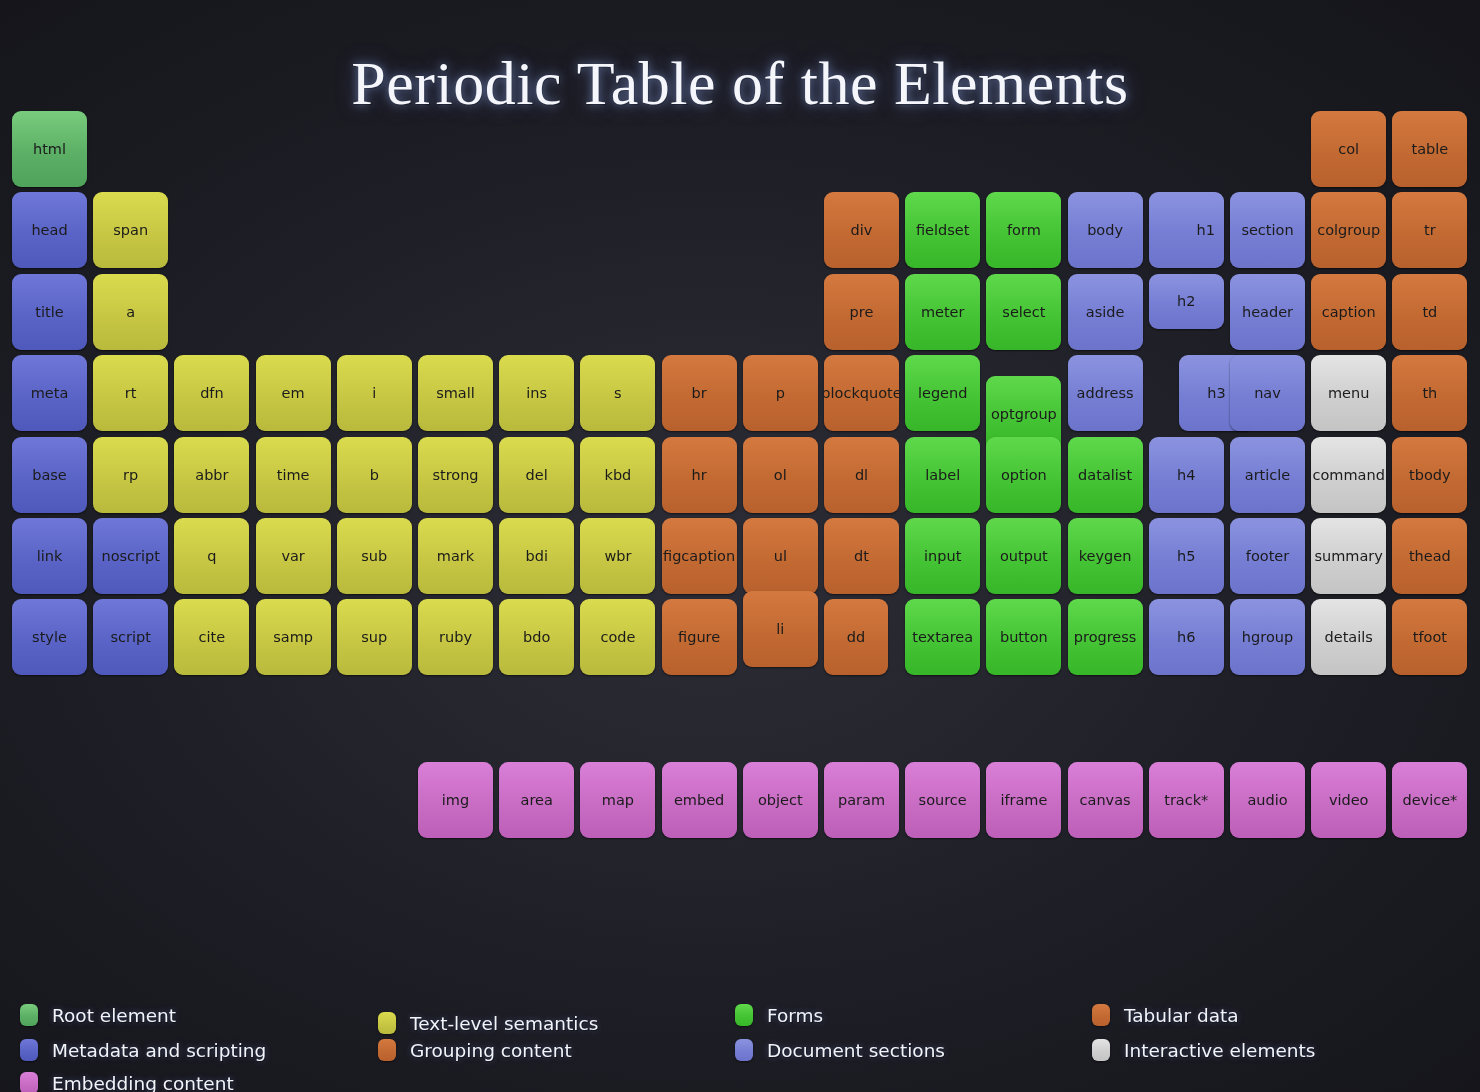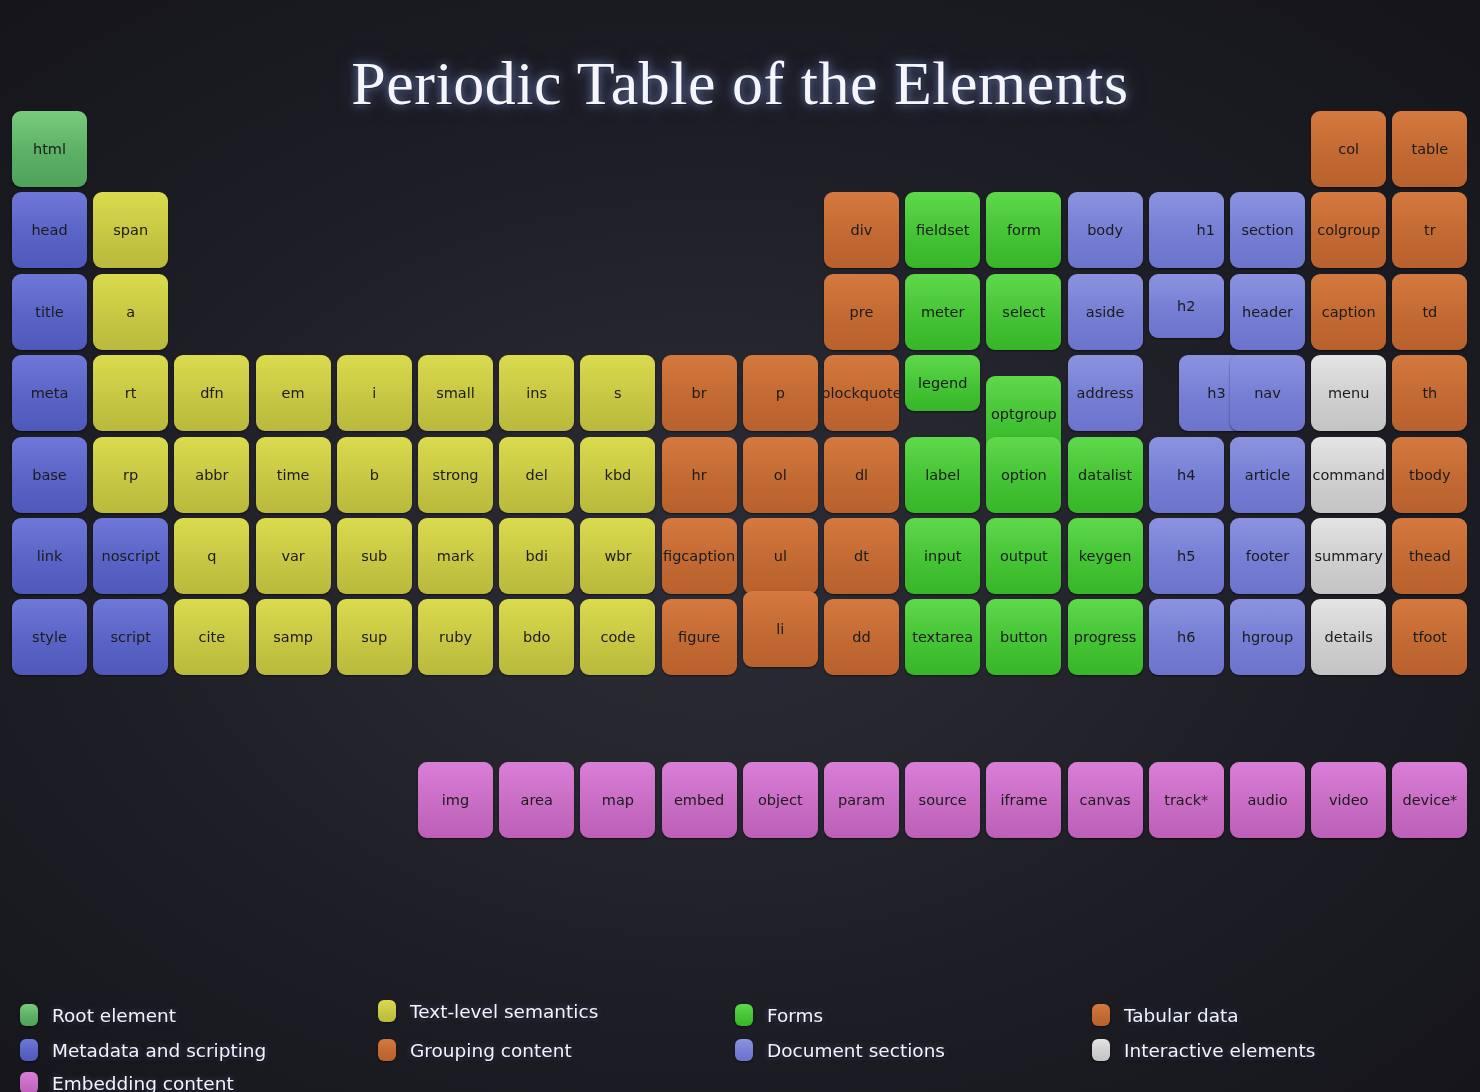--- a/index.html
+++ b/index.html
@@ -179,21 +179,21 @@
       </div>
       <div class="cell c-forms" style="left: 905.2px; top: 273.8px; width: 75px; height: 76px;">
         <span class="lbl">meter</span>
       </div>
       <div class="cell c-forms" style="left: 986.4px; top: 273.8px; width: 75px; height: 76px;">
         <span class="lbl">select</span>
       </div>
       <div class="cell c-sections" style="left: 1067.6px; top: 273.8px; width: 75px; height: 76px;">
         <span class="lbl">aside</span>
       </div>
-      <div class="cell c-sections" style="left: 1148.8px; top: 273.8px; width: 75px; height: 64px;">
+      <div class="cell c-sections" style="left: 1148.8px; top: 273.8px; width: 75px; height: 55px;">
         <span class="lbl">h2</span>
       </div>
       <div class="cell c-sections" style="left: 1230px; top: 273.8px; width: 75px; height: 76px;">
         <span class="lbl">header</span>
       </div>
       <div class="cell c-tabular" style="left: 1311.2px; top: 273.8px; width: 75px; height: 76px;">
         <span class="lbl">caption</span>
       </div>
       <div class="cell c-tabular" style="left: 1392.4px; top: 273.8px; width: 75px; height: 76px;">
         <span class="lbl">td</span>
@@ -224,21 +224,21 @@
       </div>
       <div class="cell c-group" style="left: 661.6px; top: 355.2px; width: 75px; height: 76px;">
         <span class="lbl">br</span>
       </div>
       <div class="cell c-group" style="left: 742.8px; top: 355.2px; width: 75px; height: 76px;">
         <span class="lbl">p</span>
       </div>
       <div class="cell c-group" style="left: 824px; top: 355.2px; width: 75px; height: 76px;">
         <span class="lbl">blockquote</span>
       </div>
-      <div class="cell c-forms" style="left: 905.2px; top: 355.2px; width: 75px; height: 56px;">
+      <div class="cell c-forms" style="left: 905.2px; top: 355.2px; width: 75px; height: 76px;">
         <span class="lbl">legend</span>
       </div>
       <div class="cell c-forms" style="left: 986.4px; top: 376px; width: 75px; height: 76px;">
         <span class="lbl">optgroup</span>
       </div>
       <div class="cell c-sections" style="left: 1067.6px; top: 355.2px; width: 75px; height: 76px;">
         <span class="lbl">address</span>
       </div>
       <div class="cell c-sections" style="left: 1179px; top: 355.2px; width: 75px; height: 76px;">
         <span class="lbl">h3</span>
@@ -383,21 +383,21 @@
       </div>
       <div class="cell c-text" style="left: 580.4px; top: 599.4px; width: 75px; height: 76px;">
         <span class="lbl">code</span>
       </div>
       <div class="cell c-group" style="left: 661.6px; top: 599.4px; width: 75px; height: 76px;">
         <span class="lbl">figure</span>
       </div>
       <div class="cell c-group" style="left: 742.8px; top: 591px; width: 75px; height: 76px;">
         <span class="lbl">li</span>
       </div>
-      <div class="cell c-group" style="left: 824px; top: 599.4px; width: 75px; height: 76px;">
+      <div class="cell c-group" style="left: 824px; top: 599.4px; width: 64px; height: 76px;">
         <span class="lbl">dd</span>
       </div>
       <div class="cell c-forms" style="left: 905.2px; top: 599.4px; width: 75px; height: 76px;">
         <span class="lbl">textarea</span>
       </div>
       <div class="cell c-forms" style="left: 986.4px; top: 599.4px; width: 75px; height: 76px;">
         <span class="lbl">button</span>
       </div>
       <div class="cell c-forms" style="left: 1067.6px; top: 599.4px; width: 75px; height: 76px;">
         <span class="lbl">progress</span>
@@ -461,21 +461,21 @@
         <span class="legend-label">Root element</span>
       </div>
       <div class="legend-item" style="left: 20px; top: 49px;">
         <span class="legend-swatch c-meta"></span>
         <span class="legend-label">Metadata and scripting</span>
       </div>
       <div class="legend-item" style="left: 20px; top: 82px;">
         <span class="legend-swatch c-embedding"></span>
         <span class="legend-label">Embedding content</span>
       </div>
-      <div class="legend-item" style="left: 378px; top: 10px;">
+      <div class="legend-item" style="left: 378px; top: 22px;">
         <span class="legend-swatch c-text"></span>
         <span class="legend-label">Text-level semantics</span>
       </div>
       <div class="legend-item" style="left: 378px; top: 49px;">
         <span class="legend-swatch c-group"></span>
         <span class="legend-label">Grouping content</span>
       </div>
       <div class="legend-item" style="left: 735px; top: 14px;">
         <span class="legend-swatch c-forms"></span>
         <span class="legend-label">Forms</span>

